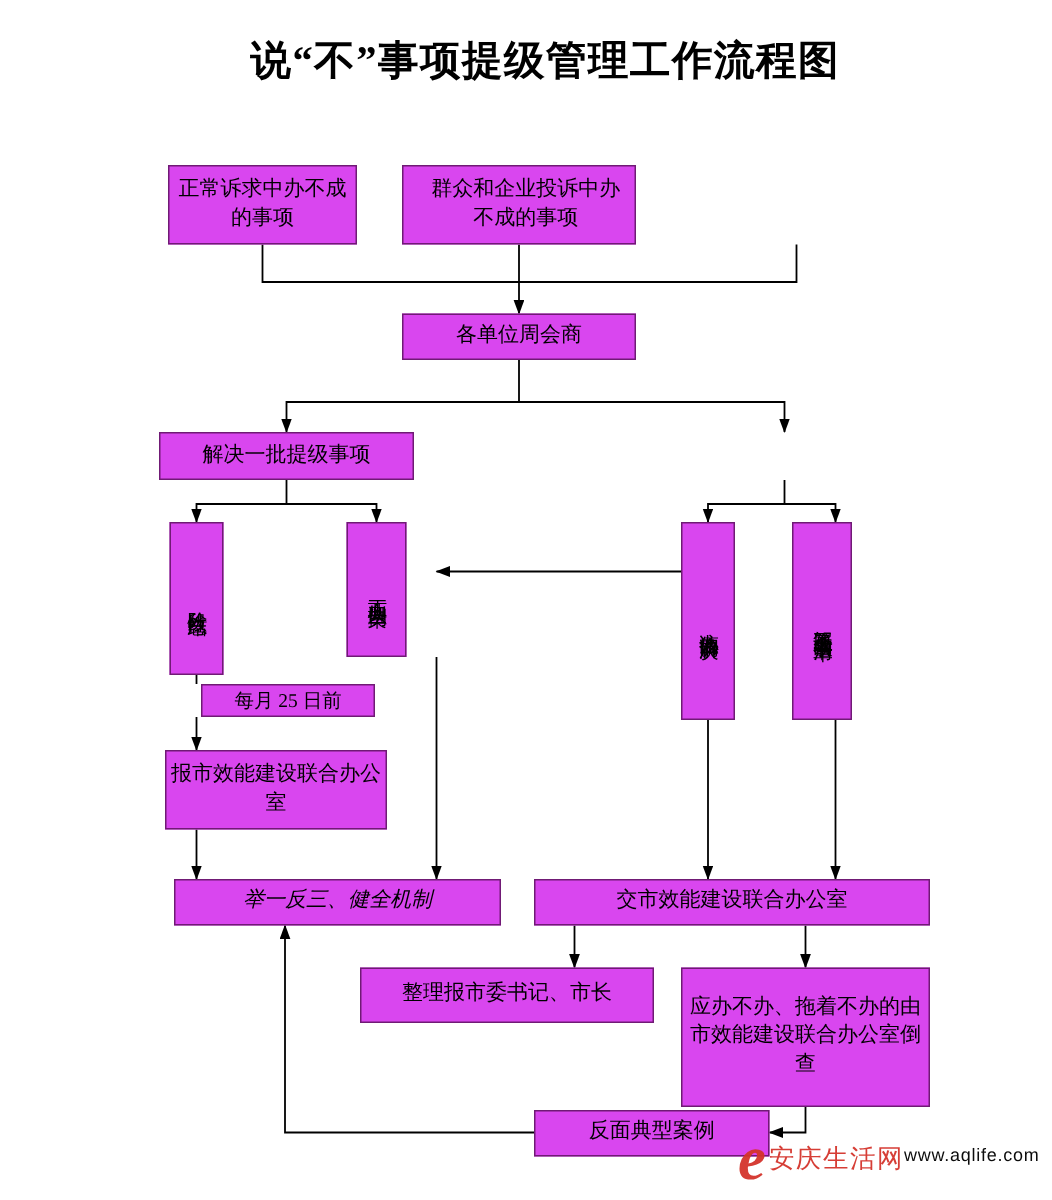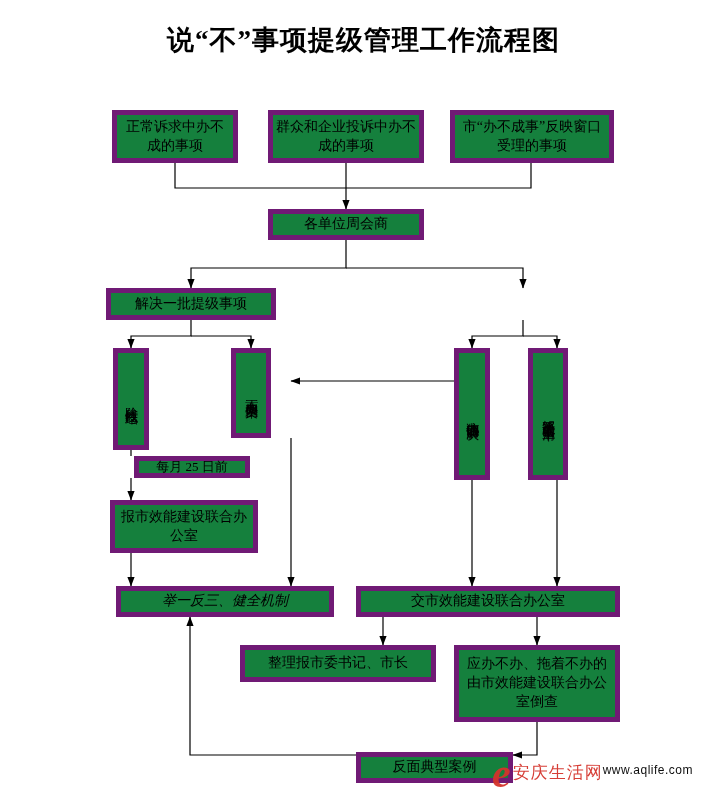--- a/index.html
+++ b/index.html
@@ -37,22 +37,22 @@
     text-align: center;
     font-size: 27px;
     font-weight: bold;
     font-family: "Liberation Serif", "DejaVu Serif", serif;
     letter-spacing: 1px;
     padding-left: 13px;
   }
   .node {
     position: absolute;
     box-sizing: border-box;
-    border: 5px solid #701a75;
-    background: #15803d;
+    border: 1px solid #701a75;
+    background: #d946ef;
     display: flex;
     align-items: center;
     justify-content: center;
     text-align: center;
     font-size: 14px;
     line-height: 1.35;
     font-family: "Liberation Serif", "DejaVu Serif", serif;
     padding: 2px 3px;
   }
   .node.small {
@@ -147,45 +147,44 @@
       <path d="M383,617 L383,645" marker-end="url(#arrow)"></path>
       <path d="M537,617 L537,645" marker-end="url(#arrow)"></path>
 
       <path d="M537,722 L537,755 L513,755" marker-end="url(#arrow)"></path>
 
       <path d="M356,755 L190,755 L190,617" marker-end="url(#arrow)"></path>
     </g>
   </svg>
 
   <div class="node" style="left:112px; top:110px; width:126px; height:53px;">正常诉求中办不成的事项</div>
-  <div class="node" style="left:268px; top:110px; width:156px; height:53px;">群众和企业投诉中办不成的事项</div>
-  <div class="node" style="left:450px; top:110px; width:164px; height:53px;">市“办不成事”反映窗口受理的事项</div>
+  <div class="node" style="left:268px; top:110px; width:156px; height:53px;padding-left:12px;">群众和企业投诉中办不成的事项</div>
 
   <div class="node" style="left:268px; top:209px; width:156px; height:31px;">各单位周会商</div>
 
   <div class="node" style="left:106px; top:288px; width:170px; height:32px;">解决一批提级事项</div>
 
   <div class="node vert small" style="left:113px; top:348px; width:36px; height:102px;">阶段性总结</div>
   <div class="node vert small" style="left:231px; top:348px; width:40px; height:90px;">正面典型案例</div>
   <div class="node vert small" style="left:454px; top:348px; width:36px; height:132px;">该办的协调解决</div>
   <div class="node vert small" style="left:528px; top:348px; width:40px; height:132px;">解决不了的事项清单</div>
 
   <div class="node small" style="left:134px; top:456px; width:116px; height:22px;">每月 25 日前</div>
 
   <div class="node" style="left:110px; top:500px; width:148px; height:53px;">报市效能建设联合办公室</div>
 
   <div class="node" style="left:116px; top:586px; width:218px; height:31px;font-style:italic;">举一反三、健全机制</div>
 
   <div class="node" style="left:356px; top:586px; width:264px; height:31px;">交市效能建设联合办公室</div>
 
   <div class="node" style="left:240px; top:645px; width:196px; height:37px;">整理报市委书记、市长</div>
 
-  <div class="node" style="left:454px; top:645px; width:166px; height:77px;">应办不办、拖着不办的由市效能建设联合办公室倒查</div>
+  <div class="node" style="left:454px; top:645px; width:166px; height:93px;">应办不办、拖着不办的由市效能建设联合办公室倒查</div>
 
-  <div class="node" style="left:356px; top:740px; width:157px; height:31px;margin-top:12px;">反面典型案例</div>
+  <div class="node" style="left:356px; top:740px; width:157px; height:31px;">反面典型案例</div>
 
   <div class="watermark">
     <div class="wm-e">e</div>
     <div class="wm-text">
       <div class="wm-cn">安庆生活网</div>
       <div class="wm-url">www.aqlife.com</div>
     </div>
   </div>
 
 </div>

